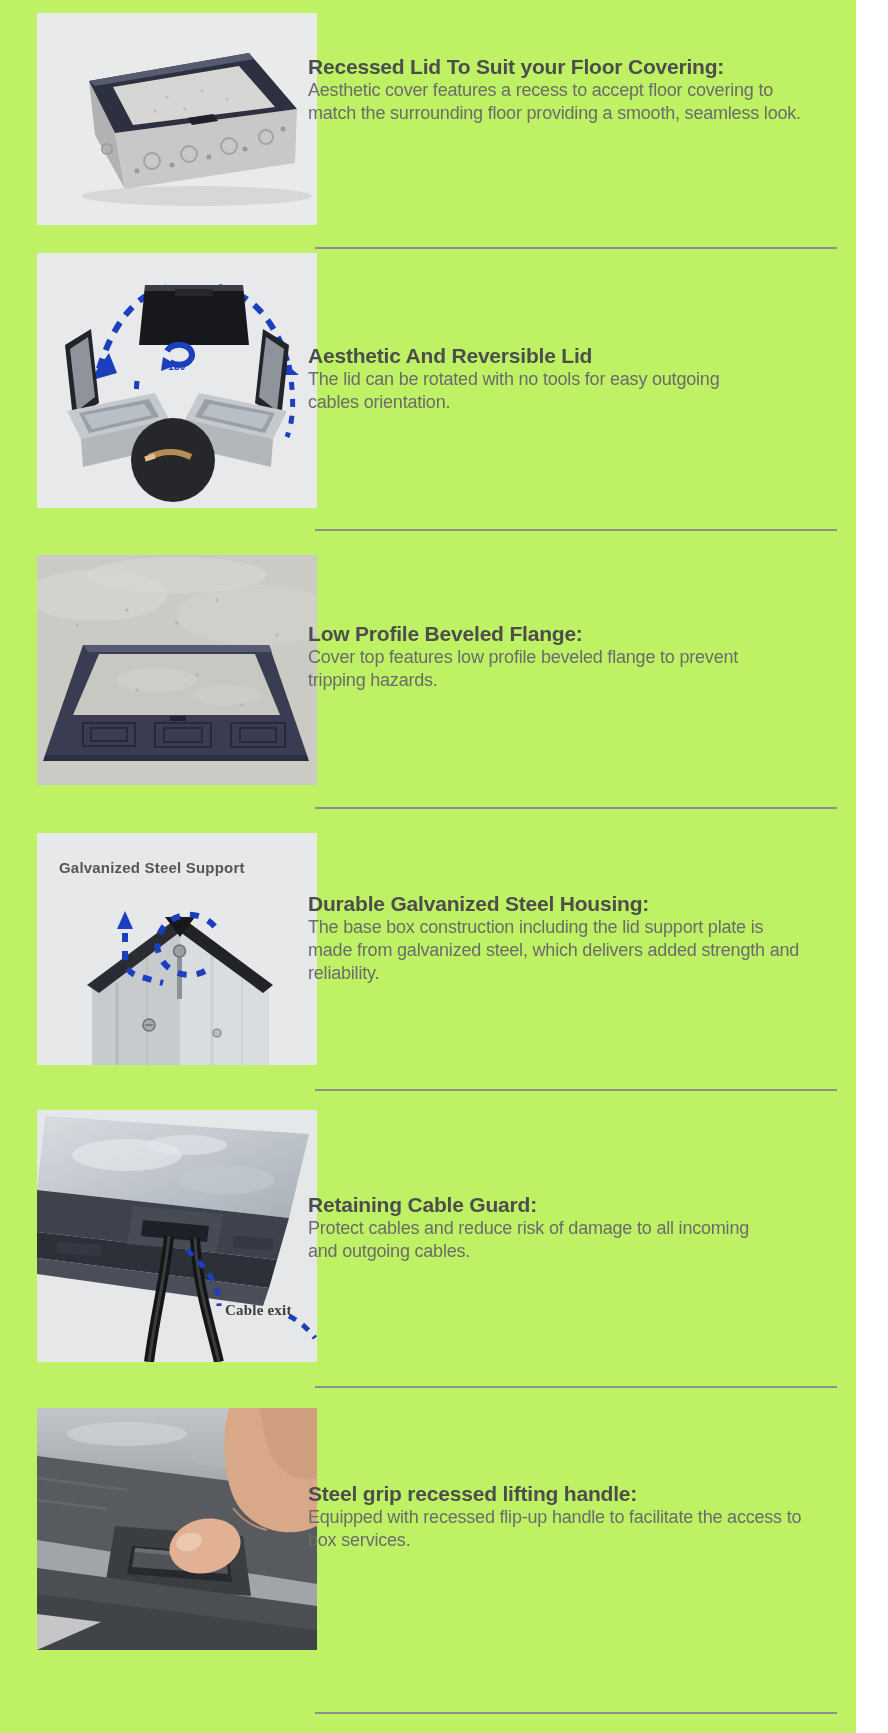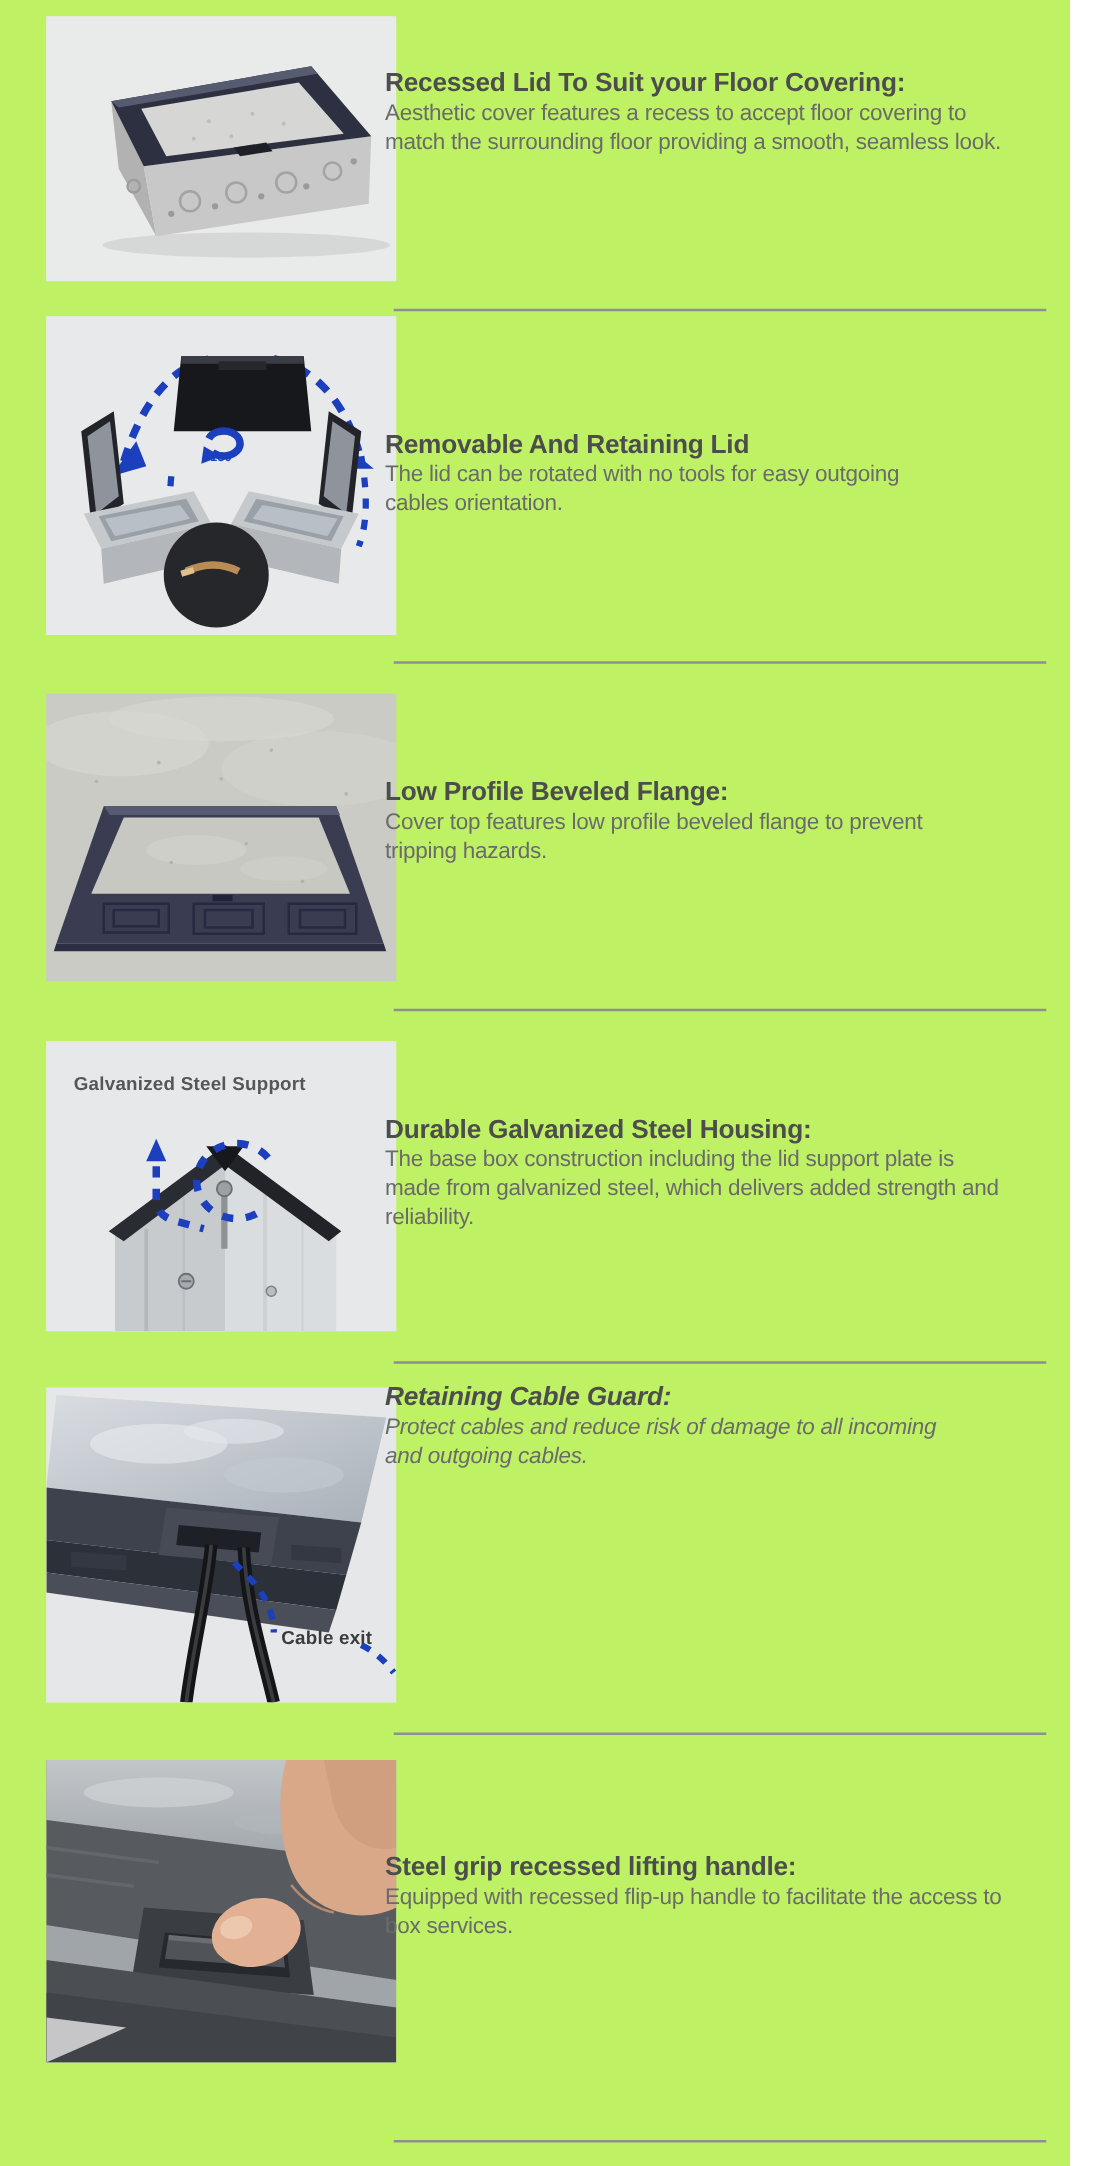--- a/index.html
+++ b/index.html
@@ -7,34 +7,34 @@
     position:relative;width:856px;height:1733px;background:#bef264;
     font-family:"Liberation Sans", sans-serif;overflow:hidden;
   }
   .img{
     position:absolute;left:37px;width:280px;background:#e9eaea;overflow:hidden;
   }
   #img1{top:13px;height:212px;}
   #img2{top:253px;height:255px;}
   #img3{top:555px;height:230px;background:#cbcbc5;}
   #img4{top:833px;height:232px;}
-  #img5{top:1110px;height:252px;background:#e6e7e8;}
+  #img5{top:1110px;height:252px;background:#e6e7e8;font-family:Liberation Serif, serif;}
   #img6{top:1408px;height:242px;background:#9fa5a9;}
   .img svg{display:block;}
   .txt{position:absolute;left:308px;width:540px;}
   .heading{
     font-size:21px;font-weight:bold;color:#4d4d4d;margin:0;
     letter-spacing:-0.2px;line-height:25px;
   }
   .body{
     font-size:18px;color:#6b6b6b;margin:0;line-height:23px;
     letter-spacing:-0.2px;white-space:pre-line;
   }
   #txt1{top:54px;} #txt2{top:343px;} #txt3{top:621px;}
-  #txt4{top:891px;} #txt5{top:1105px;font-style:italic;} #txt6{top:1481px;}
+  #txt4{top:891px;} #txt5{top:1192px;} #txt6{top:1481px;}
   .txt .body{}
   .divider{
     position:absolute;left:315px;width:522px;height:2px;background:#8f8f8f;
   }
   #div1{top:247px;} #div2{top:529px;} #div3{top:807px;}
   #div4{top:1089px;} #div5{top:1386px;} #div6{top:1712px;}
   .img-label{
     position:absolute;font-weight:bold;color:#565656;font-size:15px;
     letter-spacing:0.2px;white-space:nowrap;
   }
@@ -116,21 +116,21 @@
       <path d="M130,98 a13,10 0 1 1 3,11" fill="none" stroke="#1c3fbe" stroke-width="6"></path>
       <polygon points="126,104 140,112 124,118" fill="#1c3fbe"></polygon>
 
       <circle cx="136" cy="207" r="42" fill="#26272b"></circle>
       <path d="M112,204 q22,-10 42,0" fill="none" stroke="#b98c55" stroke-width="6"></path>
       <path d="M108,206 l10,-3" stroke="#e0c08f" stroke-width="5"></path>
     </svg>
     <div class="img-label" id="label-180">180°</div>
   </div>
   <div class="txt" id="txt2">
-    <h3 class="heading">Removable And Retaining Lid</h3>
+    <h3 class="heading">Aesthetic And Reversible Lid</h3>
     <p class="body">The lid can be rotated with no tools for easy outgoing
 cables orientation.</p>
   </div>
   <div class="divider" id="div2"></div>
 
   <div class="img" id="img3">
     <svg width="280" height="230" viewBox="0 0 280 230">
       <rect x="0" y="0" width="280" height="230" fill="#cbcbc5"></rect>
       <ellipse cx="60" cy="40" rx="70" ry="26" fill="#d6d6d0" opacity="0.7"></ellipse>
       <ellipse cx="220" cy="60" rx="80" ry="30" fill="#d2d2cc" opacity="0.7"></ellipse>

